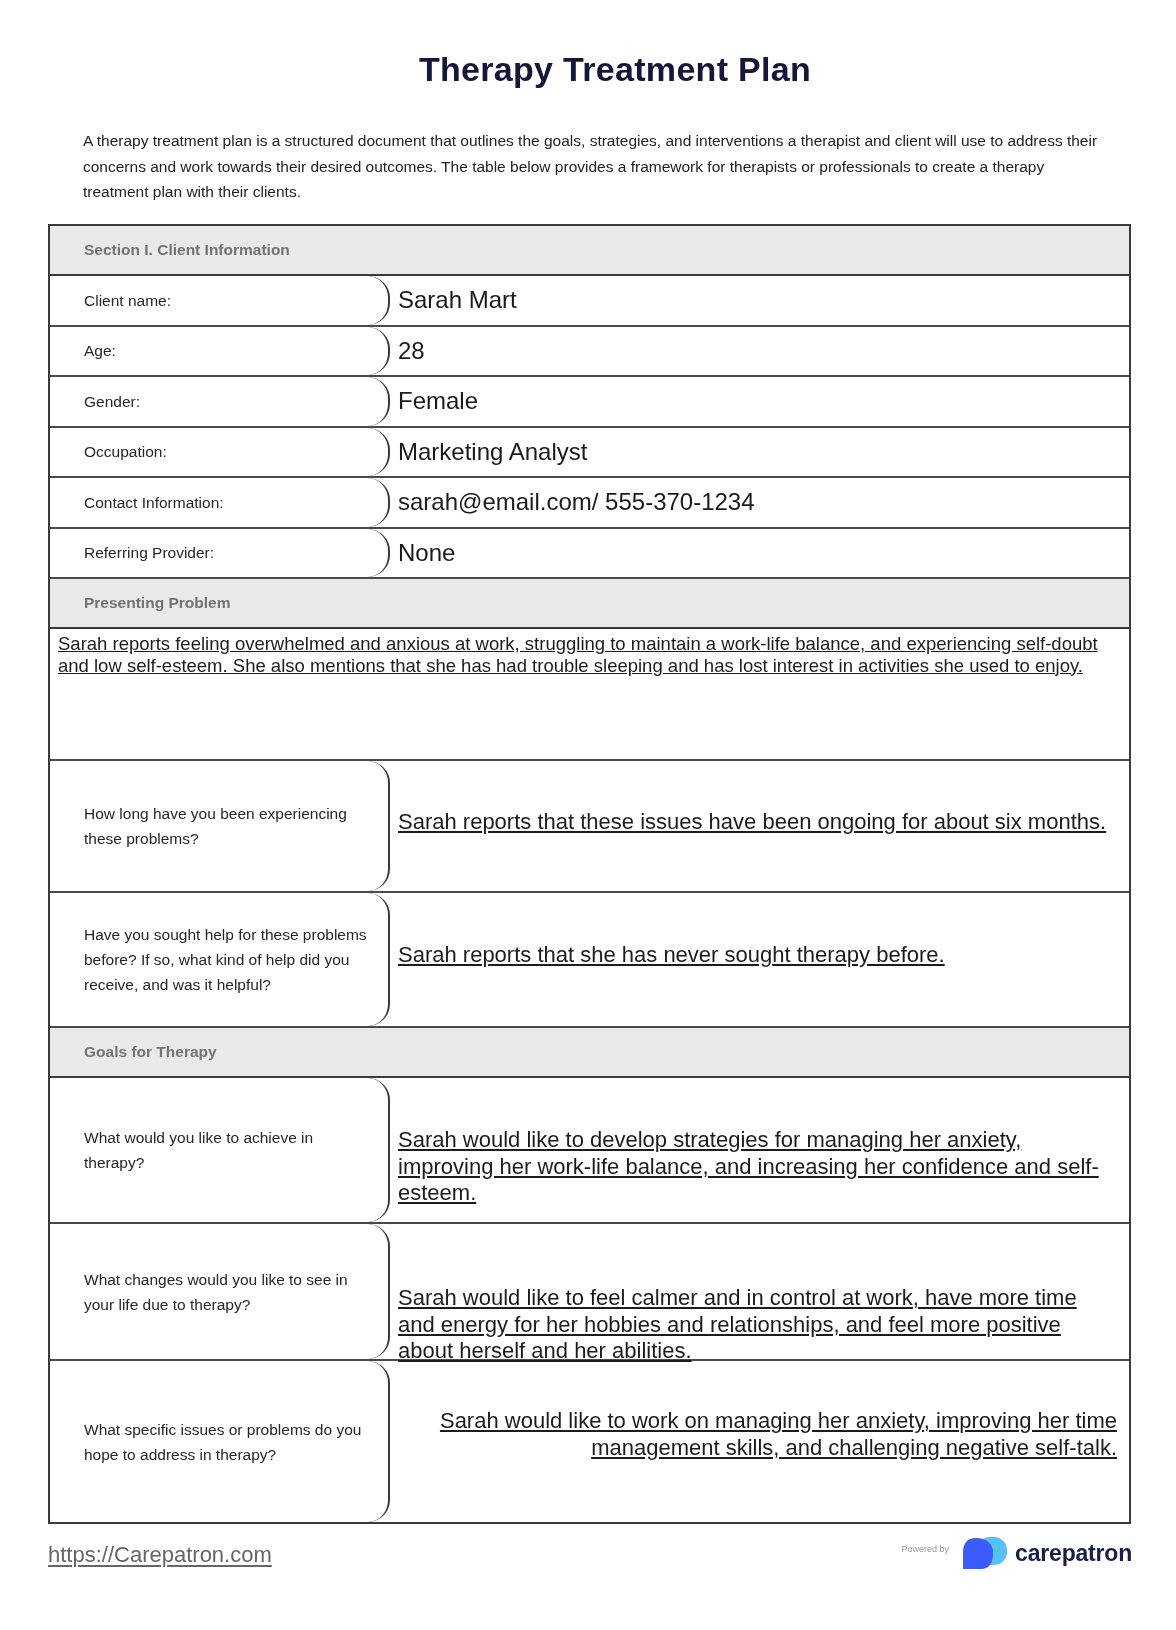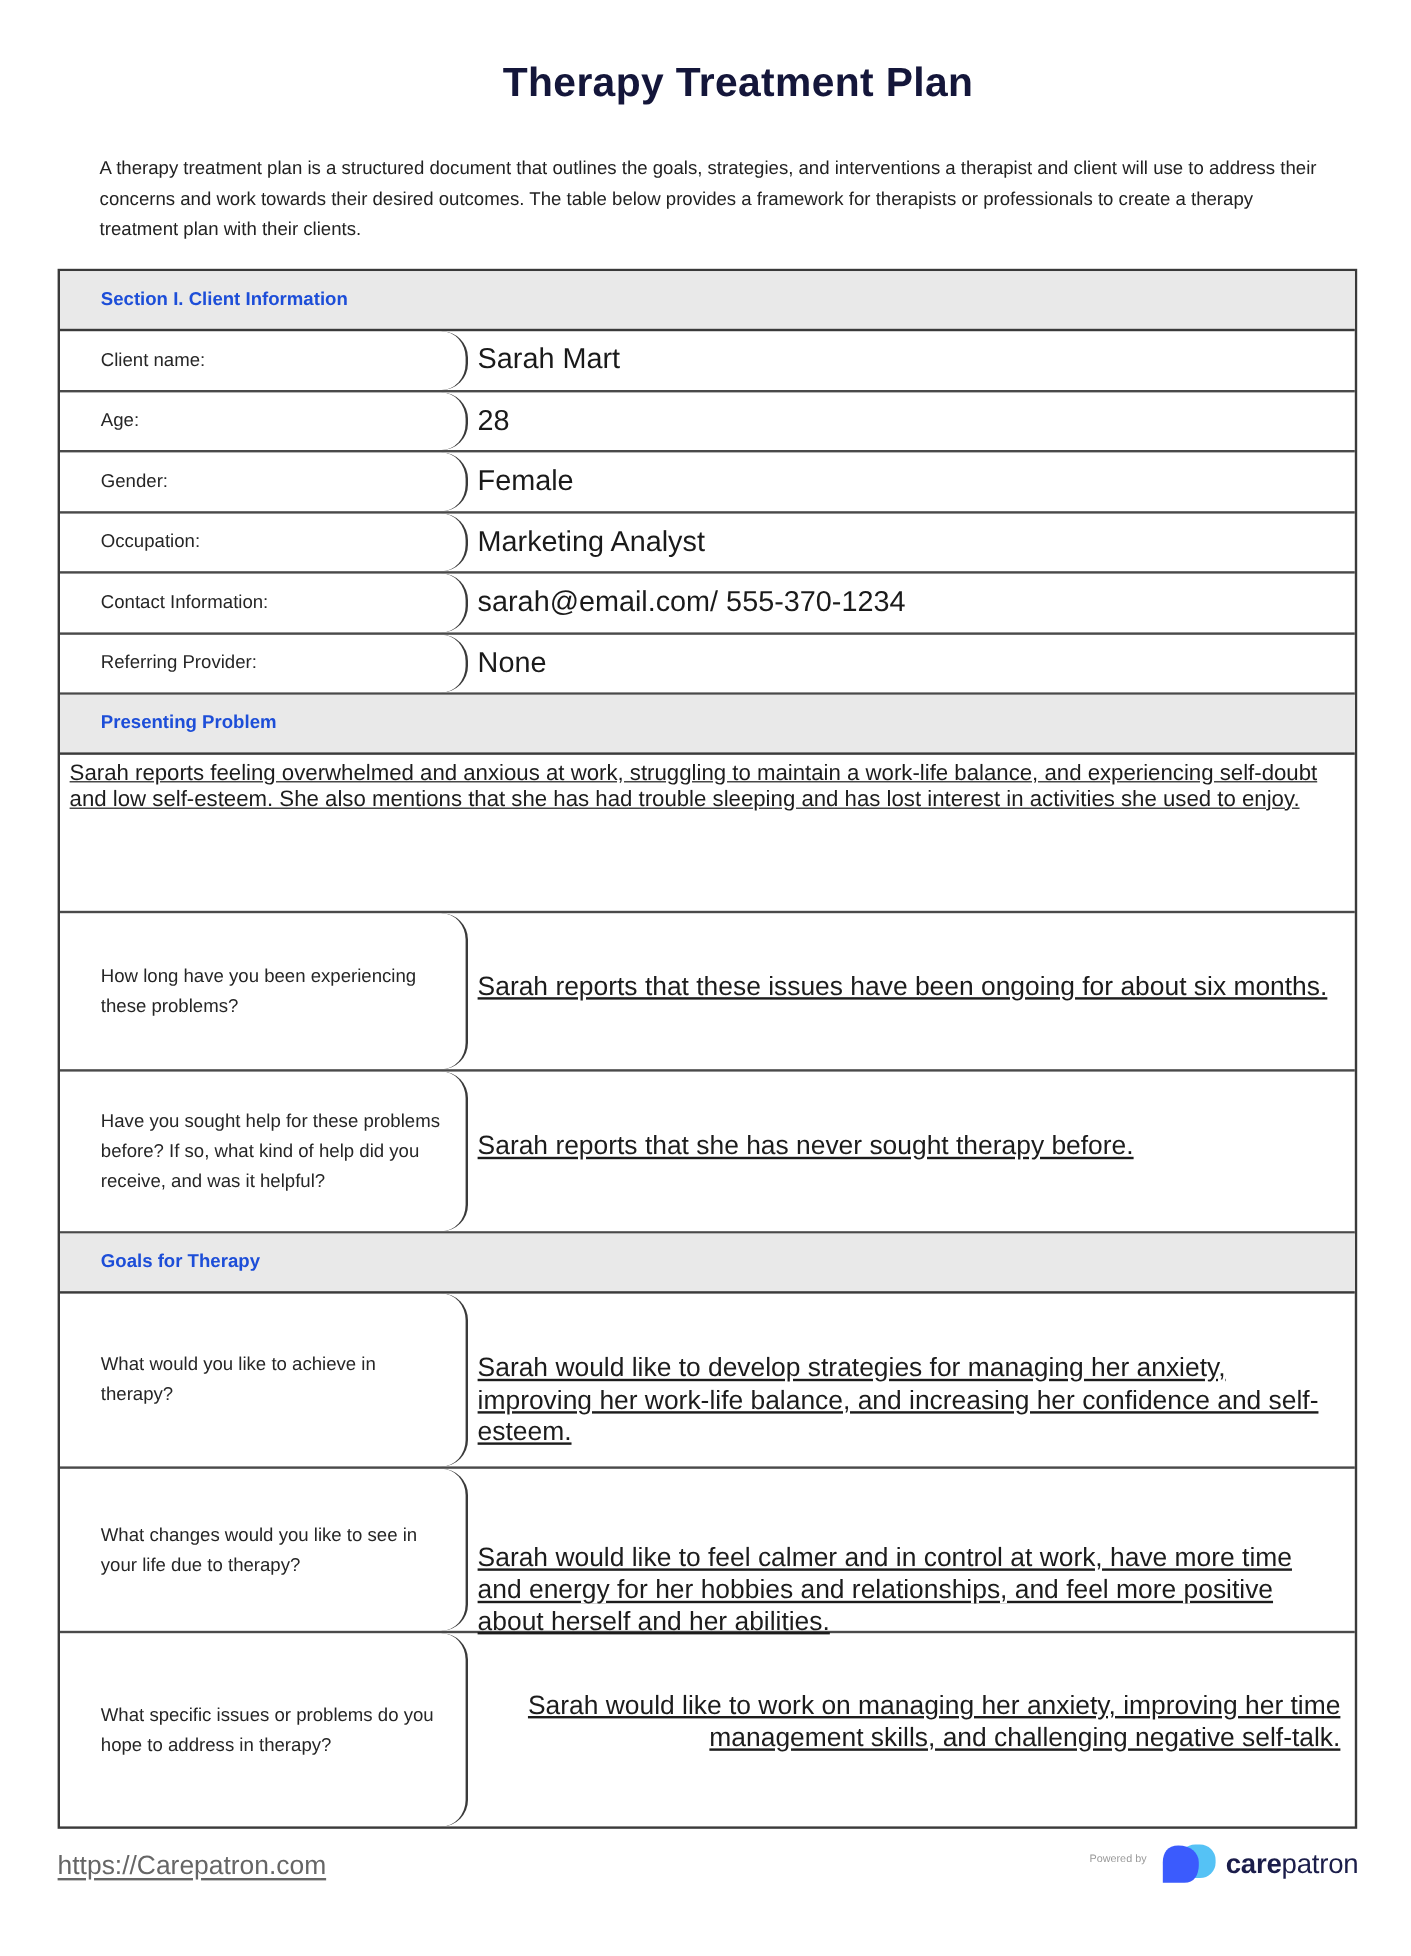--- a/index.html
+++ b/index.html
@@ -15,21 +15,21 @@
       font-size: 15.5px; line-height: 25.5px; color: #222;
     }
 
     .plan-table {
       position: absolute; left: 48px; top: 224px; width: 1083px;
       border: 2px solid #3a3a3a;
     }
     .section-header {
       height: 50px; background: #e9e9e9; border-bottom: 2px solid #3a3a3a;
       display: flex; align-items: center; padding-left: 34px;
-      font-size: 15.5px; font-weight: bold; color: #1d4ed8;
+      font-size: 15.5px; font-weight: bold; color: #737373;
     }
     .row { display: flex; border-bottom: 2px solid #4a4a4a; }
     .row.last { border-bottom: none; }
     .label-cell {
       width: 340px; flex: 0 0 340px; border-right: 2px solid #3a3a3a;
       display: flex; align-items: center; padding-left: 34px; padding-right: 20px;
       font-size: 15.5px; line-height: 25px; color: #262626; border-radius: 22px;
     }
     .value-cell {
       flex: 1; padding-left: 8px; padding-right: 12px; border-radius: 12px;
@@ -47,21 +47,21 @@
     }
     .brand {
       position: absolute; right: 44px; top: 1536px; display: flex; align-items: center;
     }
     .powered {
       font-size: 9px; color: #999; margin-right: 12px; margin-top: -8px;
     }
     .logo-mark { width: 48px; height: 34px; margin-right: 6px; }
     .brand-name { font-size: 23px; color: #1b1d4a; letter-spacing: -0.2px; }
     .brand-name b { font-weight: bold; }
-    .brand-name span { font-weight: normal; margin-top: 44px; }
+    .brand-name span { font-weight: bold; margin-top: 44px; }
   </style>
 </head>
 <body>
 
 <div class="title">Therapy Treatment Plan</div>
 <div class="intro">A therapy treatment plan is a structured document that outlines the goals, strategies, and interventions a therapist and client will use to address their concerns and work towards their desired outcomes. The table below provides a framework for therapists or professionals to create a therapy treatment plan with their clients.</div>
 
 <div class="plan-table">
 
   <div class="section-header">Section I. Client Information</div>

